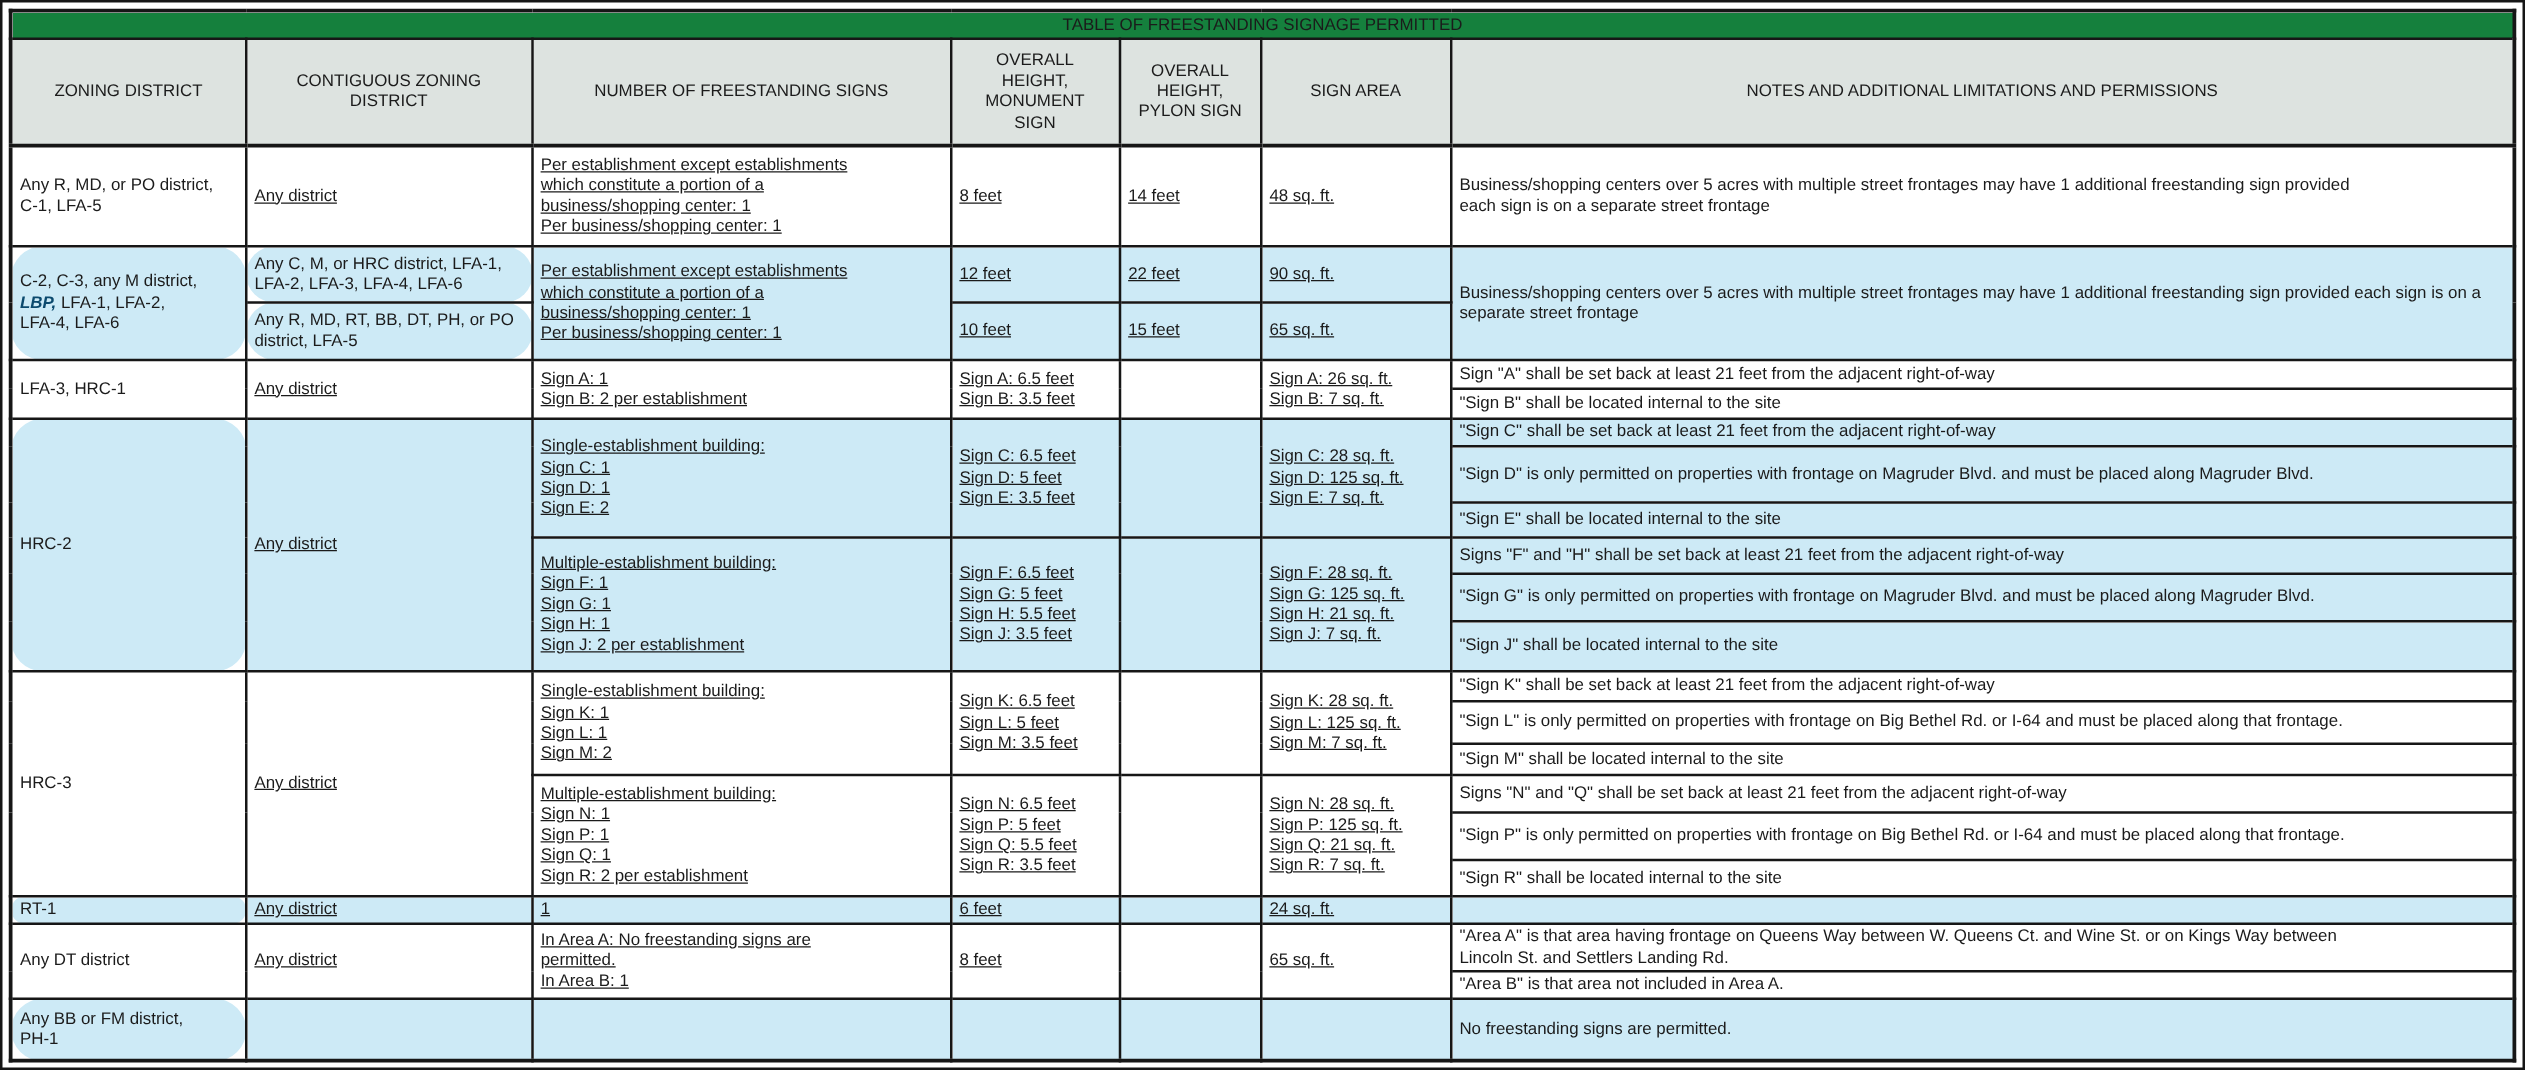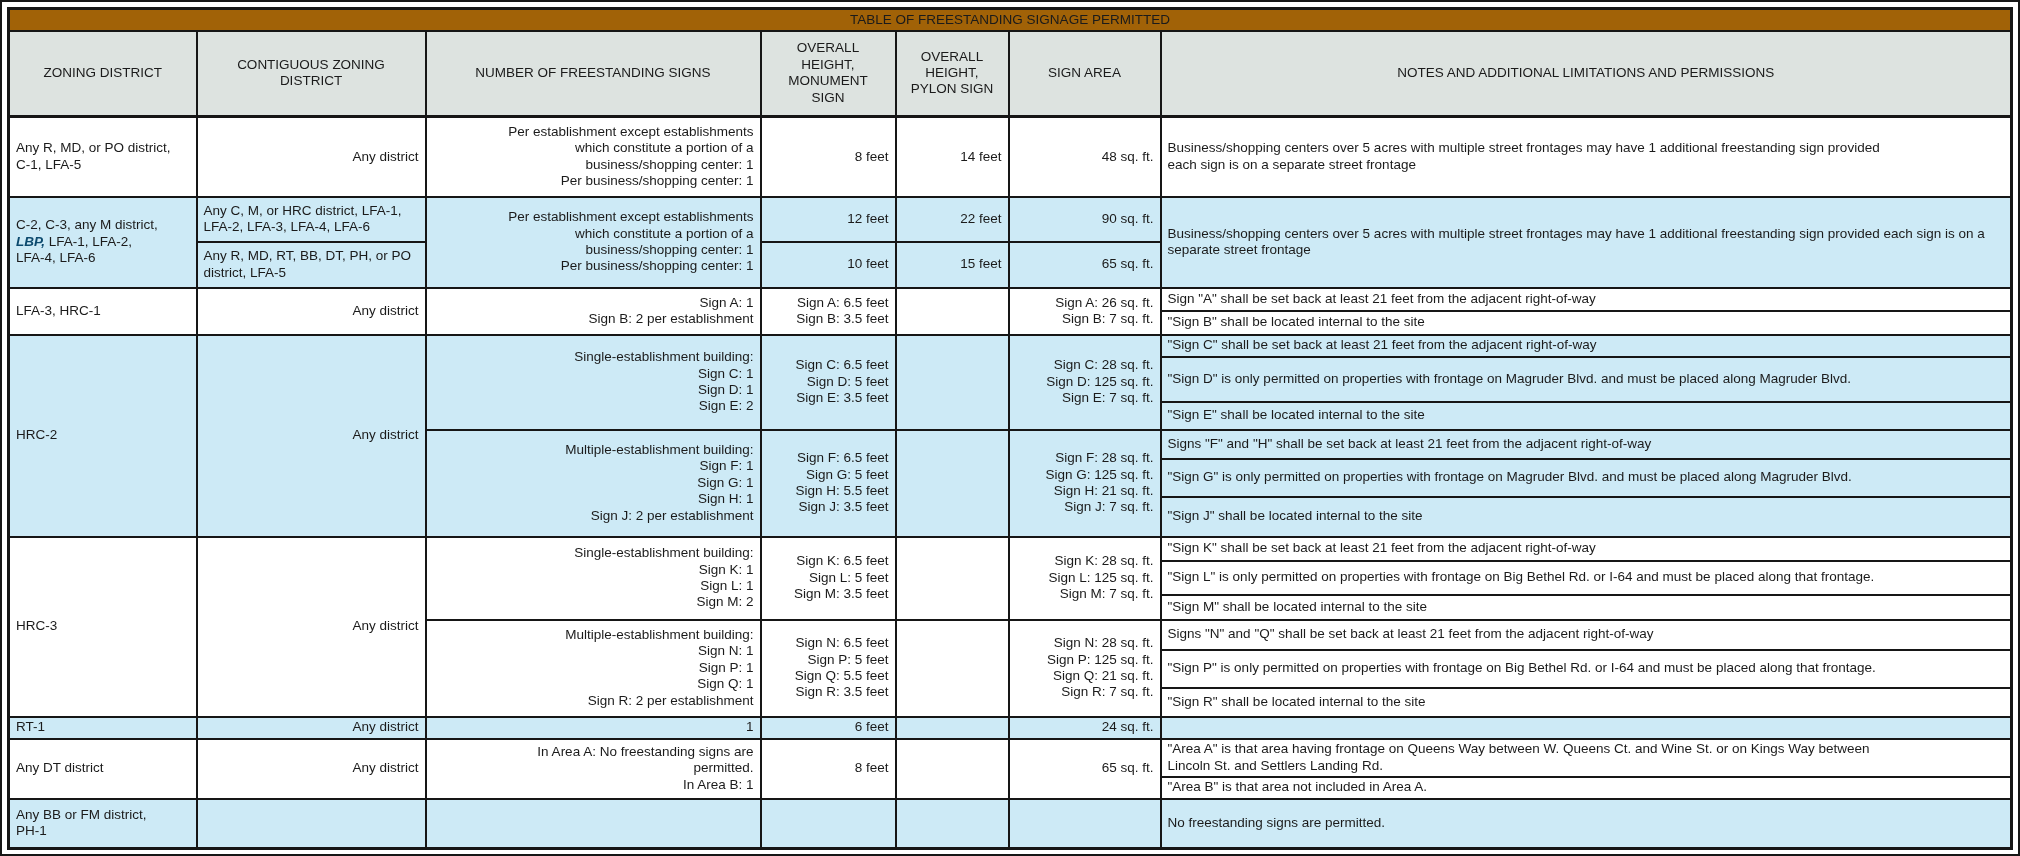--- a/index.html
+++ b/index.html
@@ -16,25 +16,25 @@
     border: 2px solid #161616;
     padding: 1px 6px;
     font-size: 13.5px;
     line-height: 1.22;
     color: #1b1b1b;
     vertical-align: middle;
     white-space: pre-line;
     overflow: hidden;
     font-weight: normal;
   }
-  .title-cell { font-weight: bold; text-align: center; font-size: 14.5px; background: #a16207; }
+  .title-cell { font-weight: bold; text-align: center; font-size: 14.5px; background: #15803d; }
   .hdr { background: #dde3e0; text-align: center; border-bottom: 3px solid #161616 !important; }
   .bt td, .bt th { border-top: 3px solid #161616; }
-  .z { text-align: left; }
-  .c { text-align: right; }
+  .z { text-align: left; border-radius: 25px; }
+  .c { text-align: left; text-decoration: underline; }
   .n { text-align: left; margin-left: 22px; }
   .blue { background: #cdeaf6; }
   .lbp { color: #0c4a6e; font-style: italic; font-weight: bold; }
 </style>
 </head>
 <body>
 
 <div class="page">
 <table class="sig">
   <colgroup>

